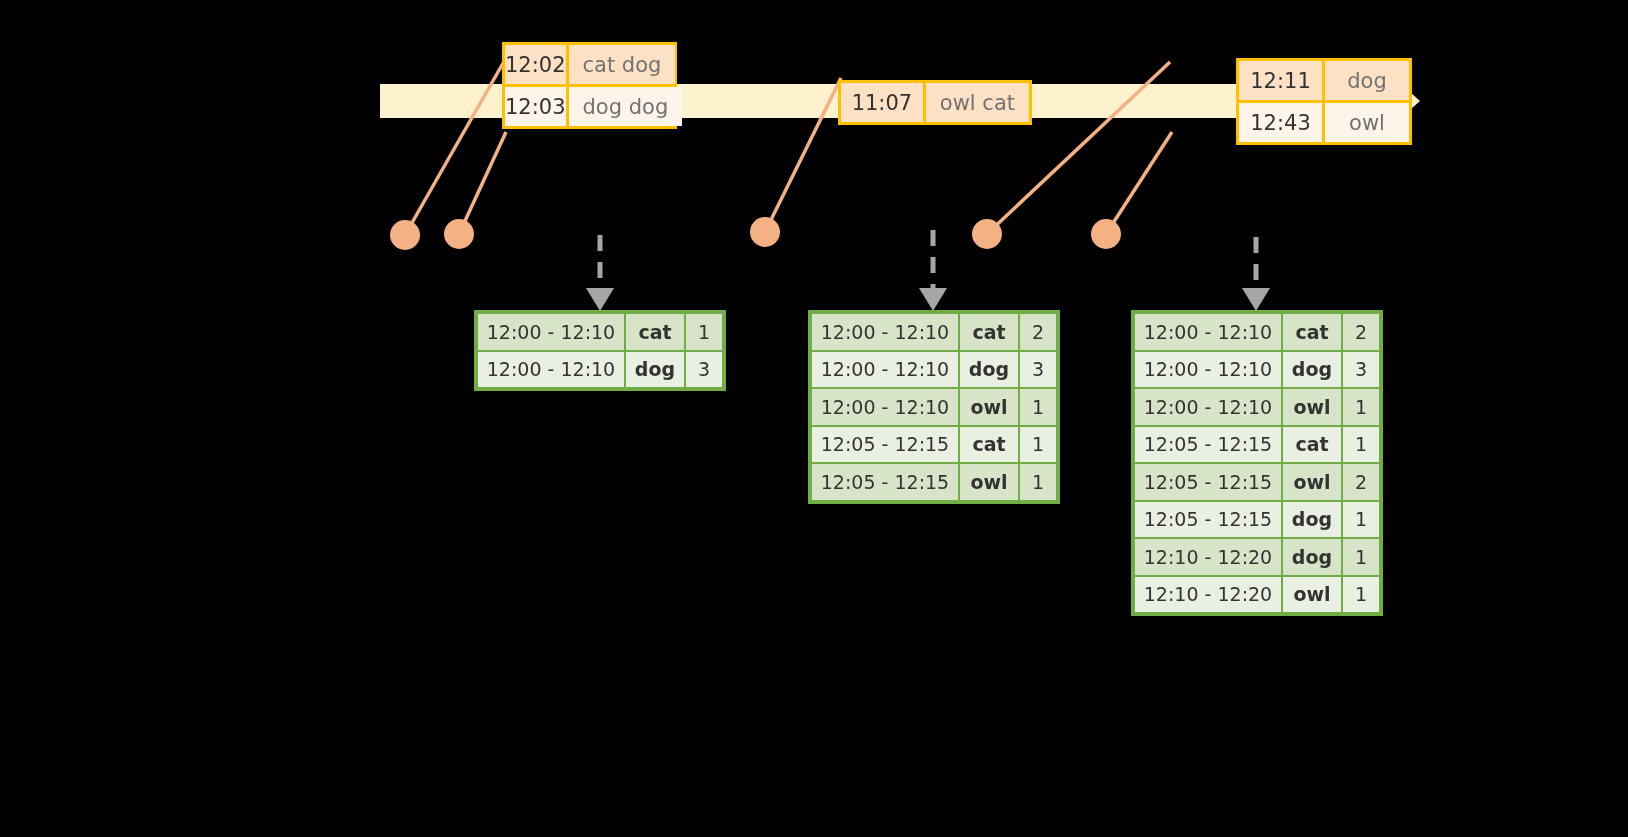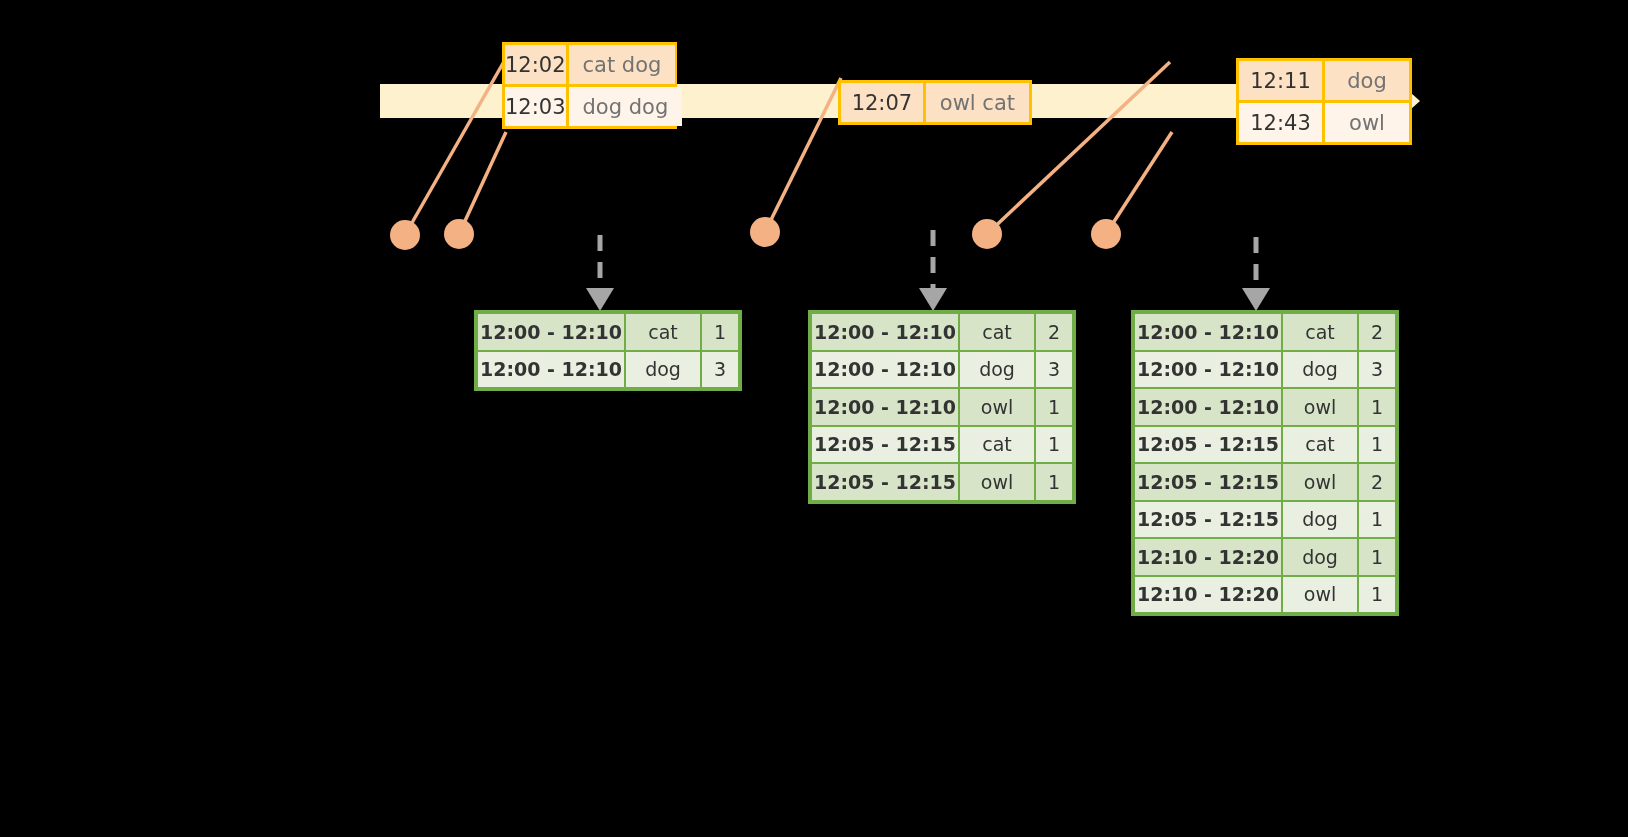--- a/index.html
+++ b/index.html
@@ -89,22 +89,22 @@
   .cell {
     display: flex;
     align-items: center;
     justify-content: center;
     font-size: 19px;
     color: #333333;
     box-sizing: border-box;
     border: 1.5px solid #70AD47;
     white-space: nowrap;
   }
-  .cell-window { width: 148px; font-weight: bold; }
-  .cell-word   { width: 76px; }
+  .cell-window { width: 148px; }
+  .cell-word   { width: 60px; font-weight: bold; }
   .cell-count  { width: 38px; }
 </style>
 </head>
 <body>
 
 <div id="canvas">
 
   <svg id="timeline-svg" viewBox="0 0 1628 837" xmlns="http://www.w3.org/2000/svg">
 
     <g>
@@ -146,21 +146,21 @@
       <div class="event-words">cat dog</div>
     </div>
     <div class="event-row shade-b">
       <div class="event-time">12:03</div>
       <div class="event-words">dog dog</div>
     </div>
   </div>
 
   <div class="event-box" style="left:838px; top:80px; width:194px;">
     <div class="event-row shade-a">
-      <div class="event-time">12:07</div>
+      <div class="event-time">11:07</div>
       <div class="event-words">owl cat</div>
     </div>
   </div>
 
   <div class="event-box" style="left:1236px; top:58px; width:176px;">
     <div class="event-row shade-a">
       <div class="event-time">12:11</div>
       <div class="event-words">dog</div>
     </div>
     <div class="event-row shade-b">

